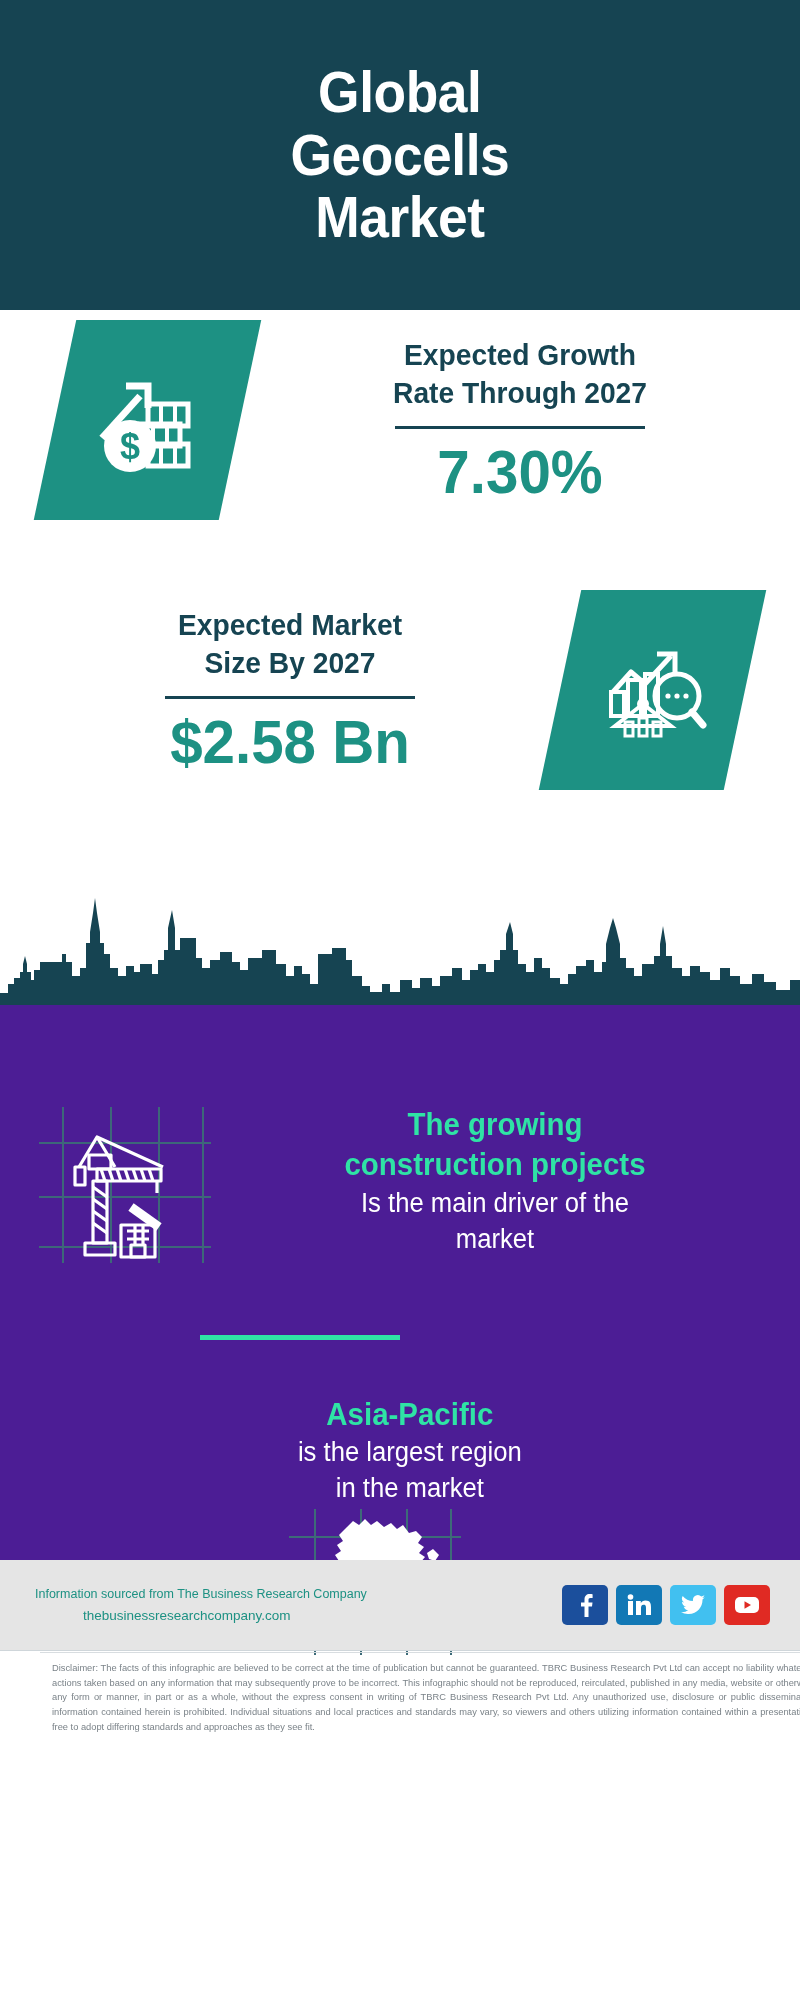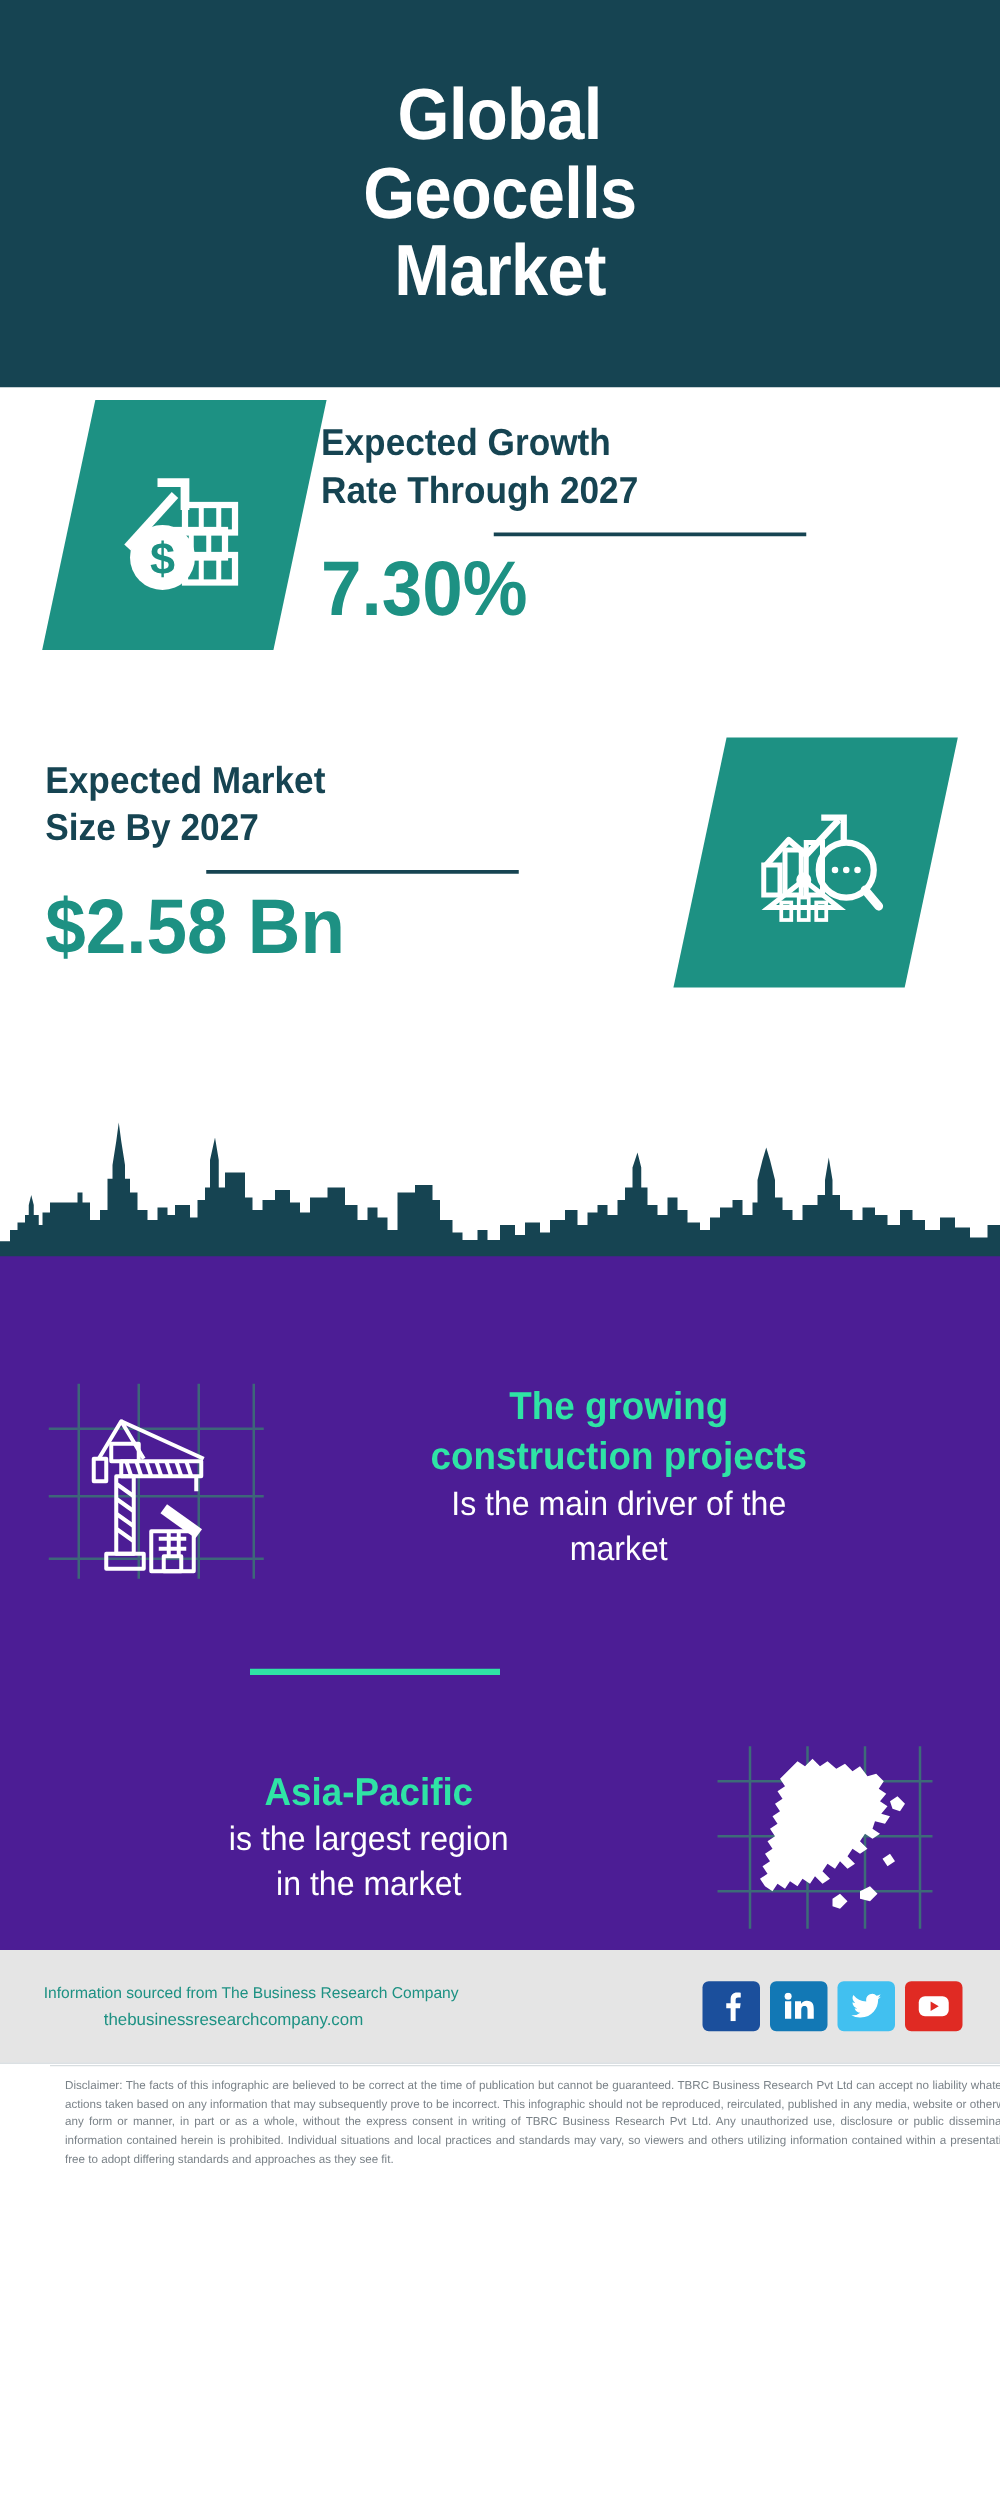--- a/index.html
+++ b/index.html
@@ -37,21 +37,21 @@
 
   .para {
     width: 185px; height: 200px;
     background: #1d9183;
     transform: skewX(-12deg);
     display: flex; align-items: center; justify-content: center;
     flex: 0 0 auto;
   }
   .para > svg { transform: skewX(12deg); }
 
-  .stat-text { flex: 1 1 auto; }
+  .stat-text { flex: 1 1 auto; text-align: center; }
   .stat-title {
     color: #164452;
     font-size: 30px;
     font-weight: bold;
     line-height: 1.28;
     transform: scaleX(0.94);
   }
   .rule {
     width: 250px; height: 3px; background: #164452;
     margin: 14px auto 10px auto;
@@ -93,21 +93,21 @@
     font-weight: normal;
     line-height: 1.33;
     transform: scaleX(0.95);
   }
 
   .mid-divider {
     position: absolute; left: 200px; top: 330px;
     width: 200px; height: 5px; background: #2fe3a5;
   }
 
-  .region-row { position: absolute; top: 390px; left: 0; width: 800px; display: flex; align-items: center; }
+  .region-row { position: absolute; top: 390px; left: 0; width: 800px; display: flex; align-items: center; flex-direction: column; }
   .region-text { flex: 1 1 auto; text-align: center; padding-left: 20px; }
   .map-box { position: relative; width: 180px; height: 150px; margin-right: 50px; flex: 0 0 auto; }
   .map-box svg { position: absolute; left: 0; top: 0; }
 
   
   .footer {
     position: absolute; left: 0; top: 1560px;
     width: 800px; height: 90px;
     background: #e5e5e5;
     display: flex; align-items: center; gap: 31px;

